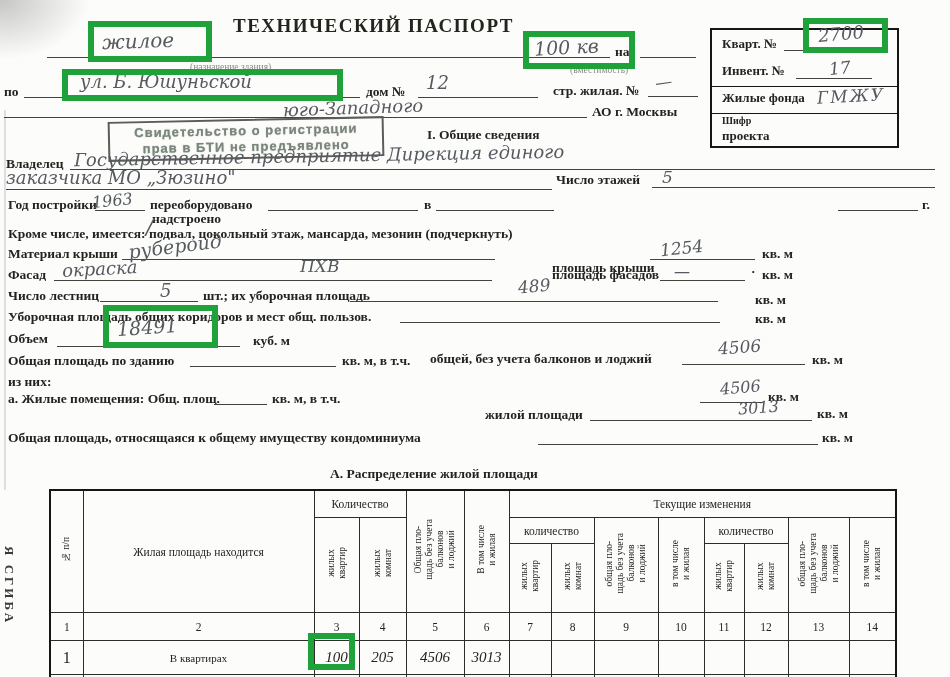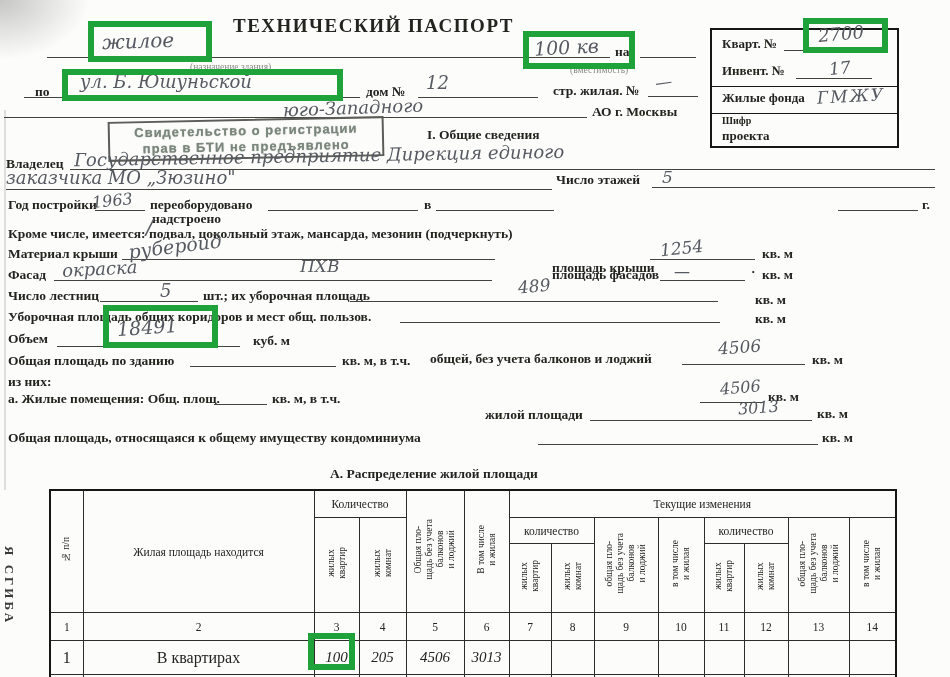--- a/index.html
+++ b/index.html
@@ -27,21 +27,21 @@
         letter-spacing:3px;color:#3a3a36;}
   table.dist{position:absolute;left:49px;top:489px;border-collapse:collapse;table-layout:fixed;
         width:846px;z-index:2;}
   table.dist th,table.dist td{border:1.4px solid #2c2c28;padding:0;font-weight:normal;
         font-family:"Liberation Serif",serif;color:#24241f;vertical-align:middle;text-align:center;}
   table.dist{border:2.5px solid #161616;}
   .gh{font-size:11.5px;}
   .vt{writing-mode:vertical-rl;transform:rotate(180deg);white-space:pre-line;font-size:9.5px;
       line-height:1.15;display:inline-block;}
   .num{font-size:11.5px;height:27px;}
-  .loc{text-align:left;padding-left:6px;font-size:16px;}
+  .loc{text-align:left;padding-left:6px;font-size:11px;}
   .hwc{font-family:"DejaVu Serif",serif;font-style:italic;color:#4e545c;font-size:15px;}
   tr.r1 td{height:33px;}
   tr.r2 td{height:40px;}
   tr.h1 th{height:26px;}
   tr.h2 th{height:25px;}
   tr.h3 th{height:68px;}
 </style>
 </head>
 <body>
 
@@ -54,21 +54,21 @@
   <div class="bl" style="left:47px;top:57px;width:563px;"></div>
   <div class="lbl" style="left:615px;top:44px;">на</div>
   <div class="bl" style="left:640px;top:57px;width:56px;"></div>
   <div class="sub blur" style="left:190px;top:62px;">(назначение здания)</div>
   <div class="sub" style="left:570px;top:65px;">(вместимость)</div>
   <div class="hw" style="left:102px;top:29px;font-size:20px;transform:rotate(-2deg);">жилое</div>
   <div class="hw" style="left:534px;top:36px;font-size:19px;transform:rotate(-3deg);">100 кв</div>
   <div class="gbox" style="left:88px;top:21px;width:112px;height:29px;"></div>
   <div class="gbox" style="left:523px;top:31px;width:100px;height:26px;"></div>
 
-  <div class="lbl" style="left:4px;top:84px;margin-left:31px;">по</div>
+  <div class="lbl" style="left:4px;top:84px;">по</div>
   <div class="bl" style="left:24px;top:97px;width:336px;"></div>
   <div class="lbl" style="left:366px;top:84px;">дом №</div>
   <div class="bl" style="left:418px;top:97px;width:120px;"></div>
   <div class="hw" style="left:426px;top:72px;font-size:18px;">12</div>
   <div class="lbl" style="left:553px;top:83px;">стр. жилая. №</div>
   <div class="bl" style="left:648px;top:96px;width:50px;"></div>
   <div class="hw" style="left:655px;top:72px;font-size:17px;transform:rotate(-8deg);">—</div>
   <div class="gbox" style="left:62px;top:69px;width:269px;height:20px;"></div>
   <div class="hw" style="left:80px;top:71px;font-size:18px;">ул. Б. Юшуньской</div>
 

